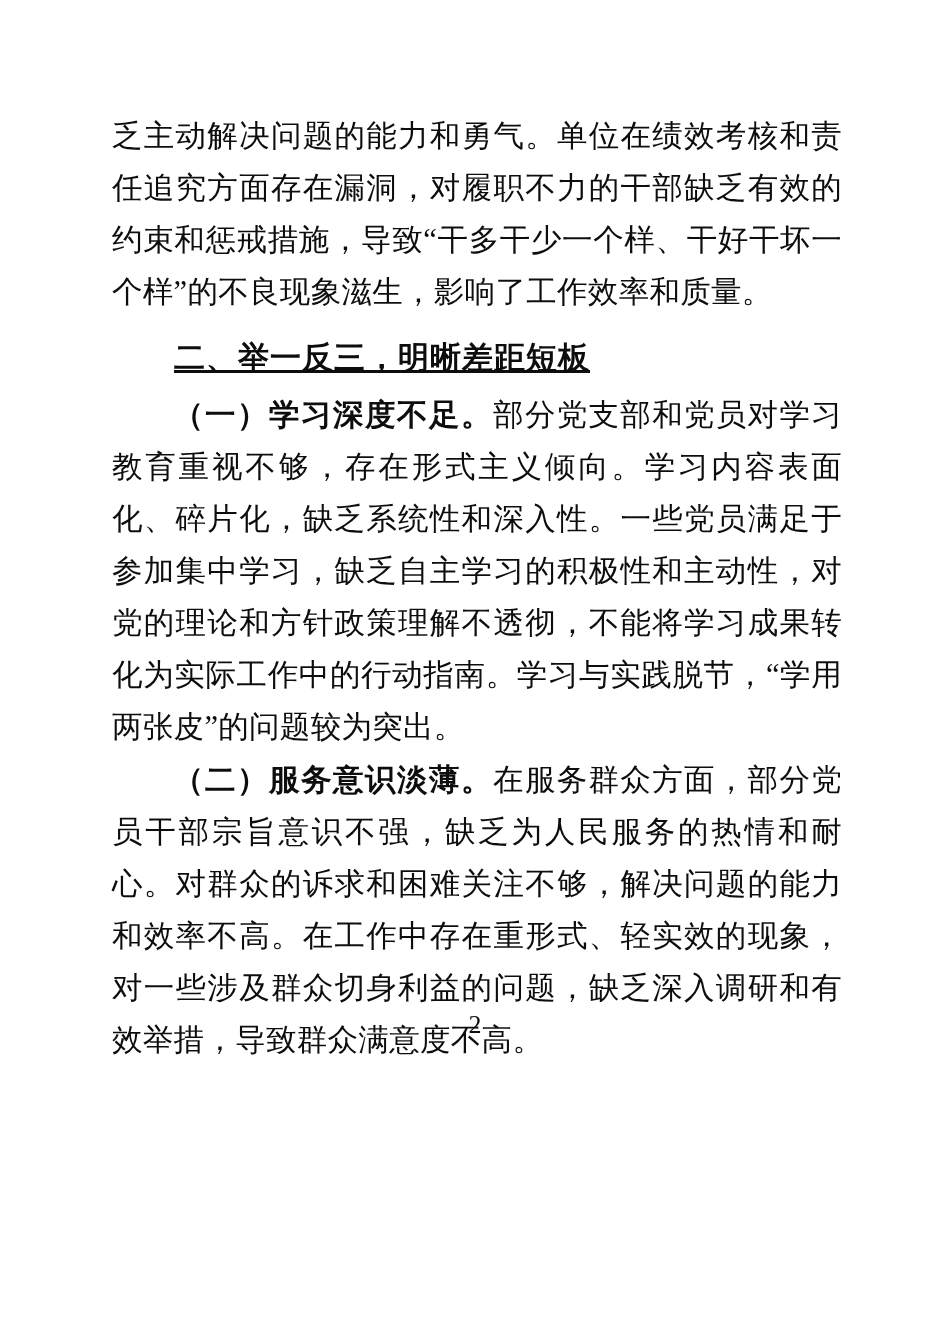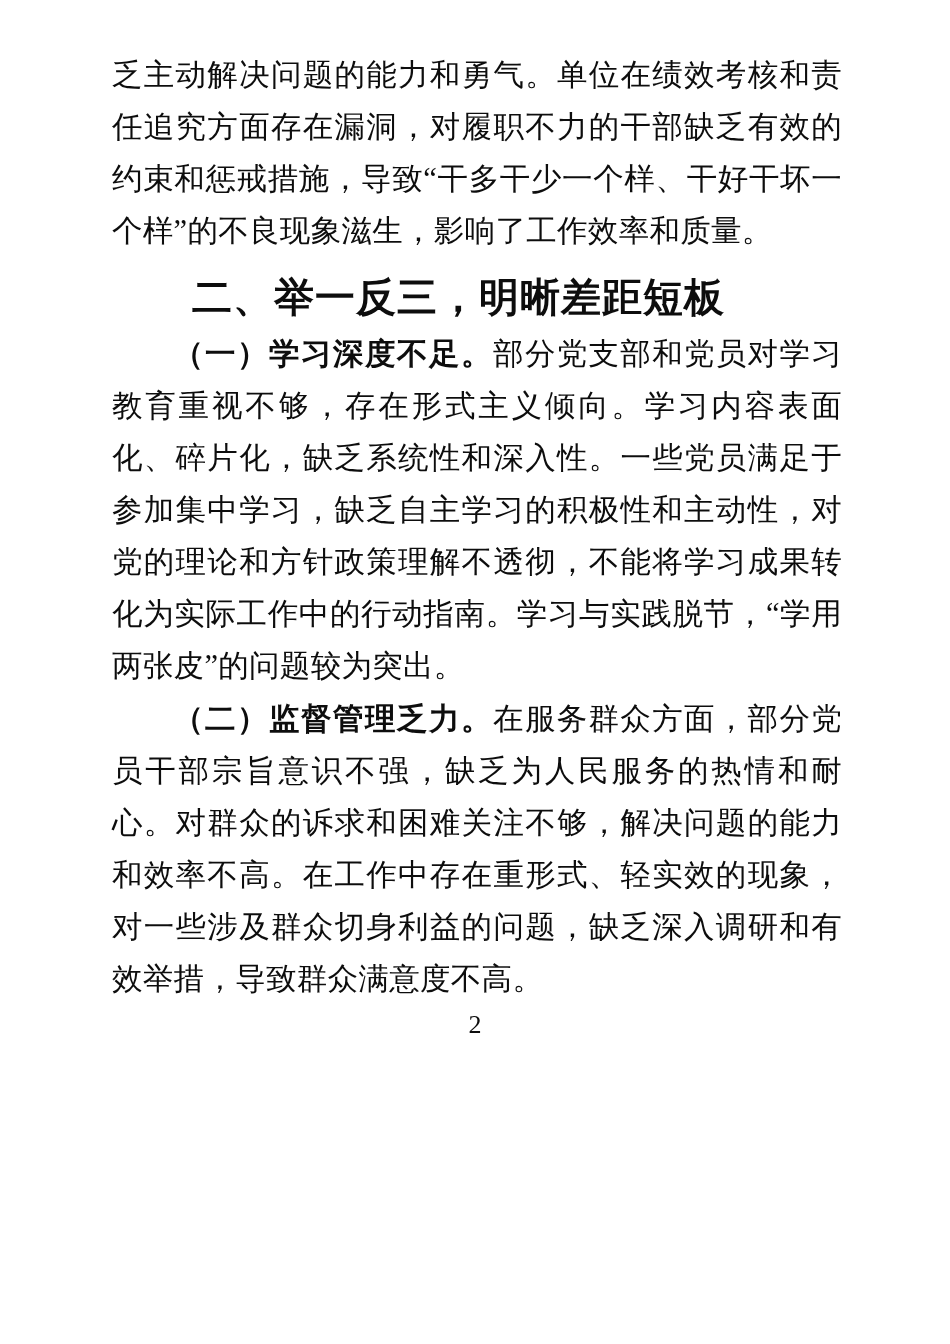--- a/index.html
+++ b/index.html
@@ -12,45 +12,46 @@
     height: 1344px;
     font-family: "Liberation Serif", "DejaVu Serif", serif;
     color: #0d0d0d;
     position: relative;
     overflow: hidden;
   }
   .page {
     width: 950px;
     height: 1128px;
     box-sizing: border-box;
-    padding: 49px 108px 40px 112px;
+    padding: 110px 108px 40px 112px;
     position: relative;
   }
   .doc-body {
     font-size: 30.5px;
     line-height: 52px;
     text-align: justify;
     text-justify: inter-ideograph;
     letter-spacing: 0.3px;
   }
   p.para {
     margin: 0;
     text-indent: 2em;
   }
   p.para.cont {
     text-indent: 0;
   }
   h2.heading {
     margin: 14px 0 4px 0;
-    font-size: 40px;
+    font-size: 31px;
     line-height: 52px;
     font-weight: bold;
     text-indent: 2em;
     font-family: "Liberation Sans", "DejaVu Sans", sans-serif;
     letter-spacing: 1px;
+    text-decoration: underline;
   }
   .bold-lead {
     font-weight: bold;
     font-family: "Liberation Sans", "DejaVu Sans", sans-serif;
     letter-spacing: 0.5px;
   }
   .page-number {
     position: absolute;
     bottom: 88px;
     left: 0;
@@ -67,18 +68,18 @@
 <div class="page">
   <div class="doc-body">
 
     <p class="para cont">乏主动解决问题的能力和勇气。单位在绩效考核和责任追究方面存在漏洞，对履职不力的干部缺乏有效的约束和惩戒措施，导致“干多干少一个样、干好干坏一个样”的不良现象滋生，影响了工作效率和质量。</p>
 
 
     <h2 class="heading">二、举一反三，明晰差距短板</h2>
 
     <p class="para"><span class="bold-lead">（一）学习深度不足。</span><span>部分党支部和党员对学习教育重视不够，存在形式主义倾向。学习内容表面化、碎片化，缺乏系统性和深入性。一些党员满足于参加集中学习，缺乏自主学习的积极性和主动性，对党的理论和方针政策理解不透彻，不能将学习成果转化为实际工作中的行动指南。学习与实践脱节，“学用两张皮”的问题较为突出。</span></p>
 
-    <p class="para"><span class="bold-lead">（二）监督管理乏力。</span><span>在服务群众方面，部分党员干部宗旨意识不强，缺乏为人民服务的热情和耐心。对群众的诉求和困难关注不够，解决问题的能力和效率不高。在工作中存在重形式、轻实效的现象，对一些涉及群众切身利益的问题，缺乏深入调研和有效举措，导致群众满意度不高。</span></p>
+    <p class="para"><span class="bold-lead">（二）服务意识淡薄。</span><span>在服务群众方面，部分党员干部宗旨意识不强，缺乏为人民服务的热情和耐心。对群众的诉求和困难关注不够，解决问题的能力和效率不高。在工作中存在重形式、轻实效的现象，对一些涉及群众切身利益的问题，缺乏深入调研和有效举措，导致群众满意度不高。</span></p>
 
   </div>
 
   <div class="page-number">2</div>
 </div>
 
 </body></html>

